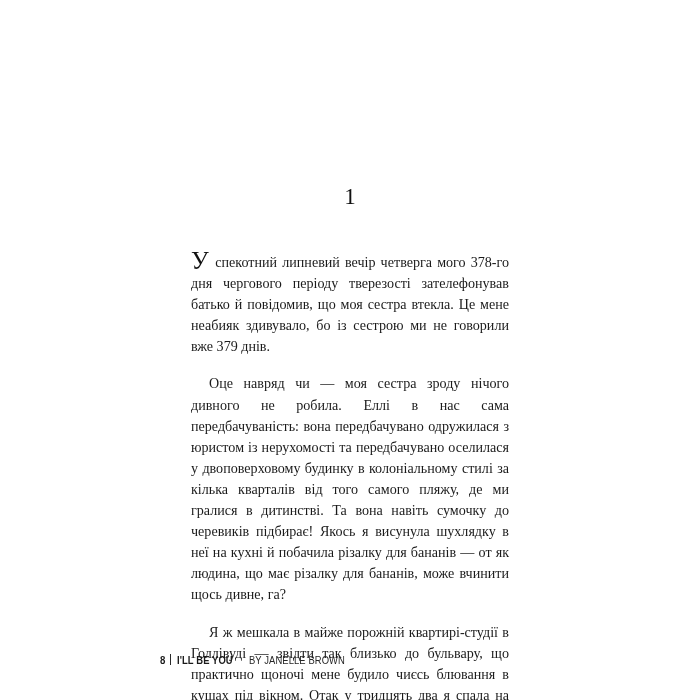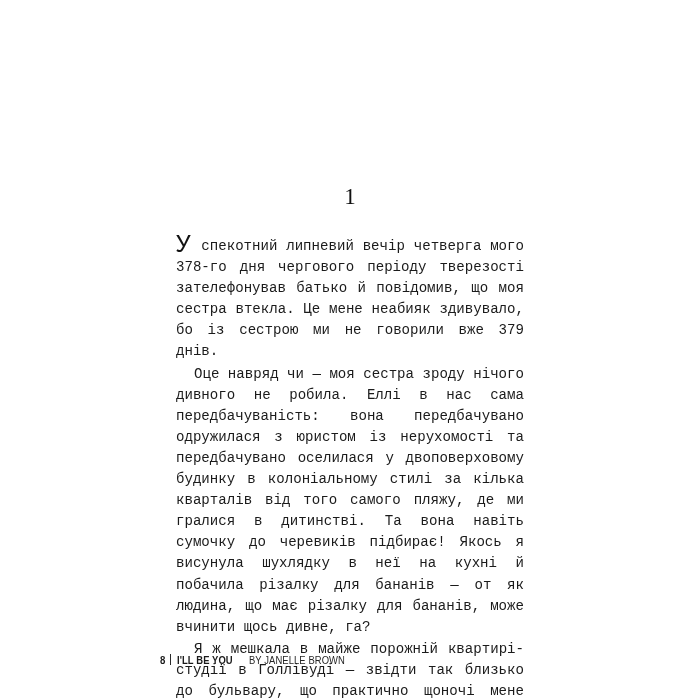--- a/index.html
+++ b/index.html
@@ -46,23 +46,22 @@
     width: 350px;
     text-align: justify;
     text-justify: inter-word;
     font-size: 14.1px;
     line-height: 21.1px;
     color: #1b1b1b;
     hyphens: manual;
   }
 
   .textblock p {
-    margin: 1px;
+    margin: 16px;
     text-indent: 18px;
-    font-family: Liberation Mono, monospace;
   }
 
   .textblock p.first {
     text-indent: 0;
   }
 
   
   .initial-cap {
     font-size: 25px;
     line-height: 21px;

